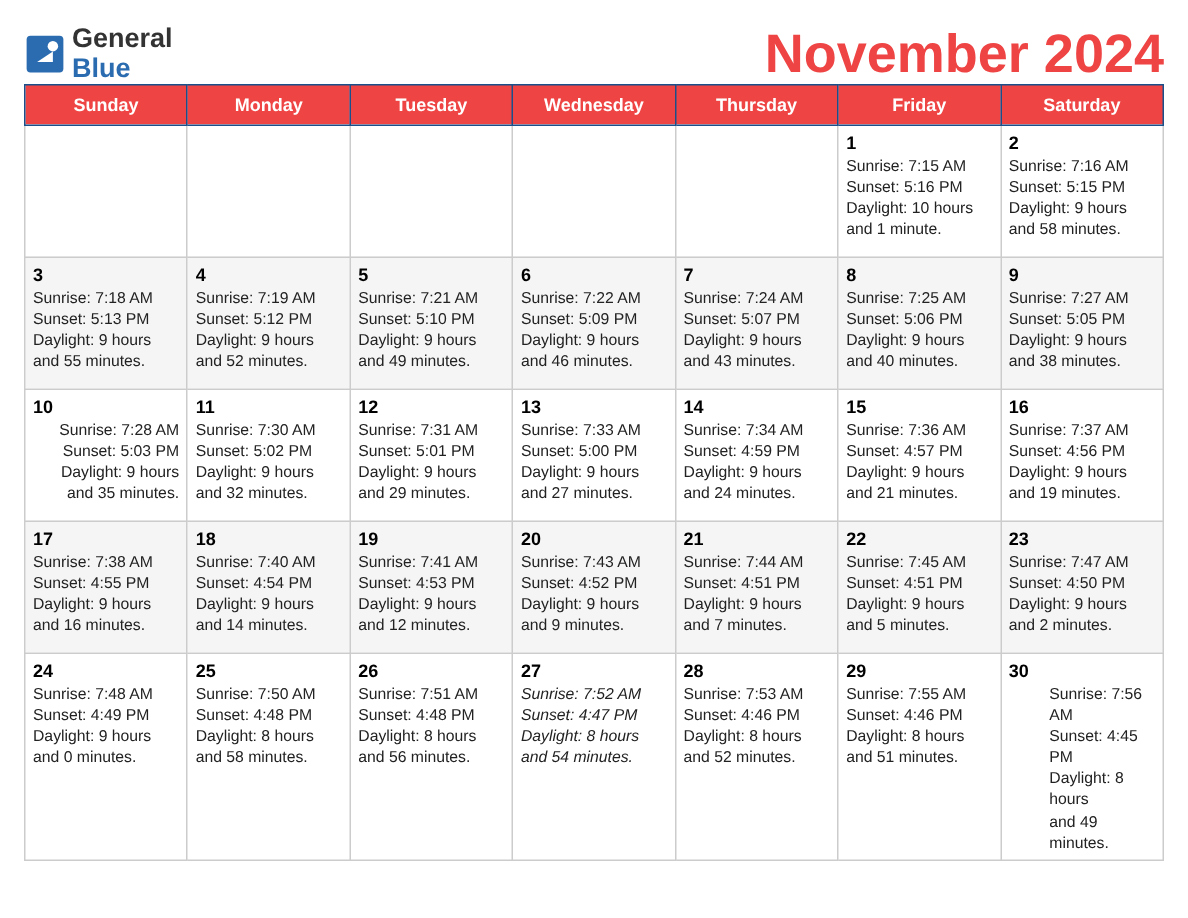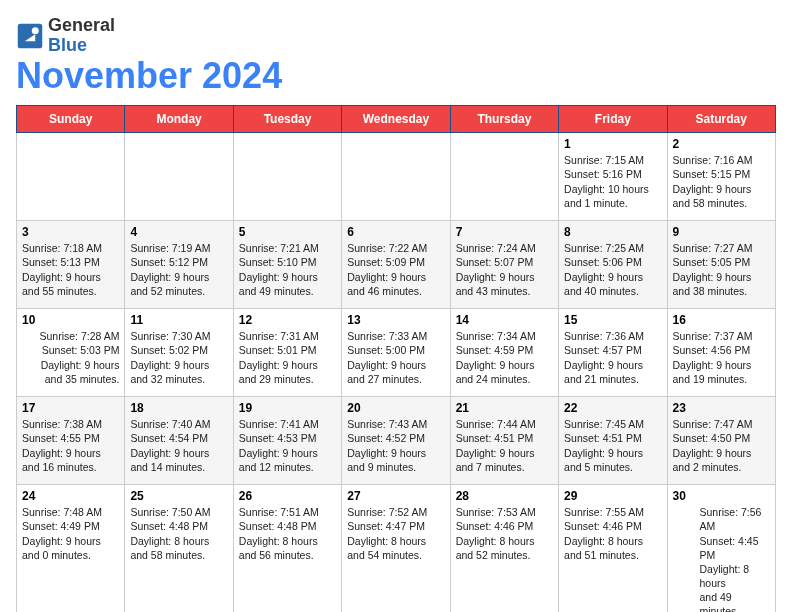--- a/index.html
+++ b/index.html
@@ -7,22 +7,20 @@
       font-family: Arial, sans-serif;
       background: #fff;
       width: 792px;
       min-height: 612px;
       padding: 16px;
     }
     .header-section {
       display: flex;
       align-items: flex-start;
       justify-content: space-between;
-      margin-bottom: 10px;
-      flex-direction: column;
     }
     .logo {
       display: flex;
       align-items: center;
       gap: 4px;
     }
     .logo-text {
       font-size: 18px;
       font-weight: bold;
       line-height: 1.1;
@@ -32,21 +30,21 @@
     .logo-icon {
       width: 28px;
       height: 28px;
     }
     .title-block {
       text-align: right;
     }
     .calendar-title {
       font-size: 36px;
       font-weight: bold;
-      color: #3b82f6;
+      color: #ef4444;
       line-height: 1.1;
     }
     .calendar-subtitle {
       font-size: 14px;
       color: #444;
     }
     table {
       width: 100%;
       border-collapse: collapse;
       font-size: 11px;
@@ -311,21 +309,21 @@
         </td>
         <td>
           <span class="day-num">26</span>
           <div class="day-info" style="white-space: pre-line;">Sunrise: 7:51 AM
 Sunset: 4:48 PM
 Daylight: 8 hours
 and 56 minutes.</div>
         </td>
         <td>
           <span class="day-num">27</span>
-          <div class="day-info" style="white-space: pre-line;">Sunrise: 7:52 AM
+          <div class="day-info" style="white-space: pre-line; font-style: italic;">Sunrise: 7:52 AM
 Sunset: 4:47 PM
 Daylight: 8 hours
 and 54 minutes.</div>
         </td>
         <td>
           <span class="day-num">28</span>
           <div class="day-info" style="white-space: pre-line;">Sunrise: 7:53 AM
 Sunset: 4:46 PM
 Daylight: 8 hours
 and 52 minutes.</div>

